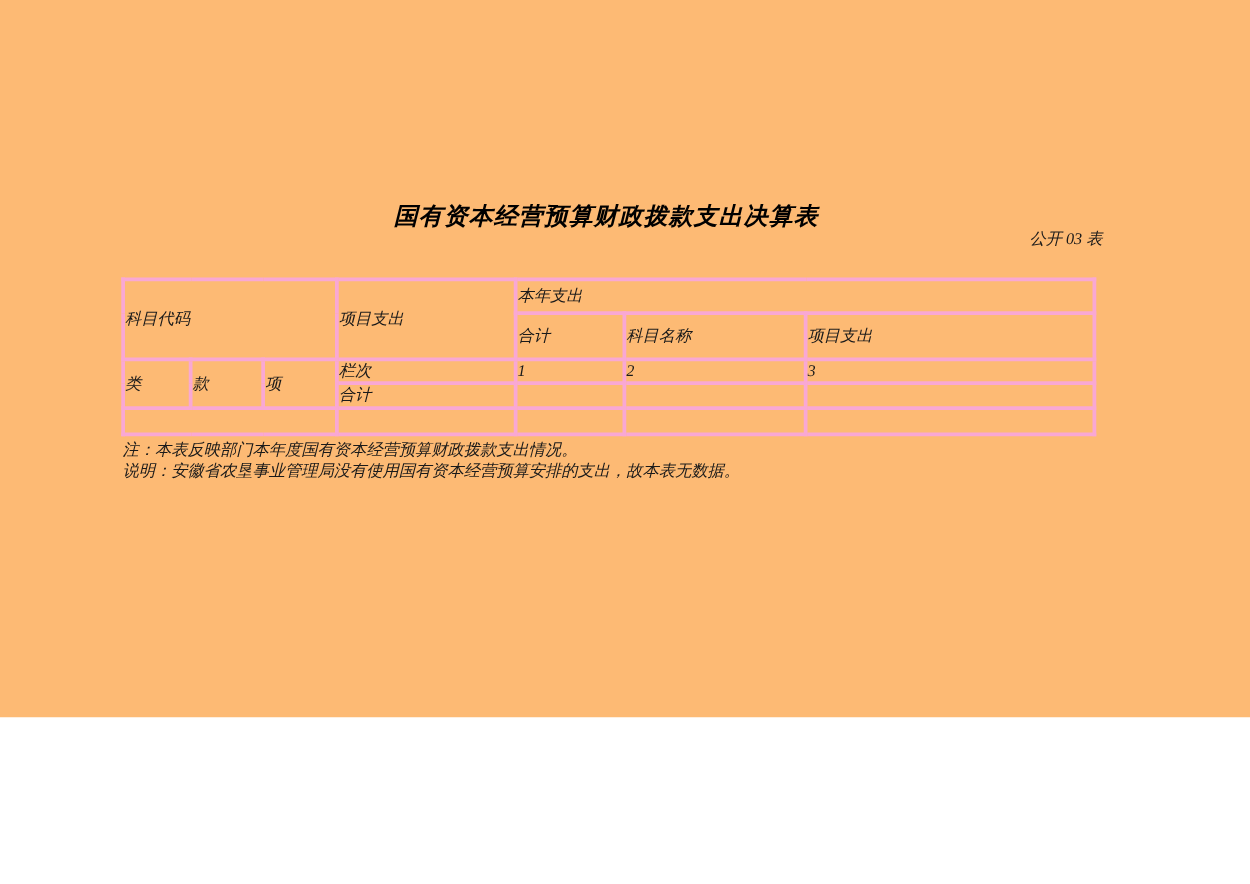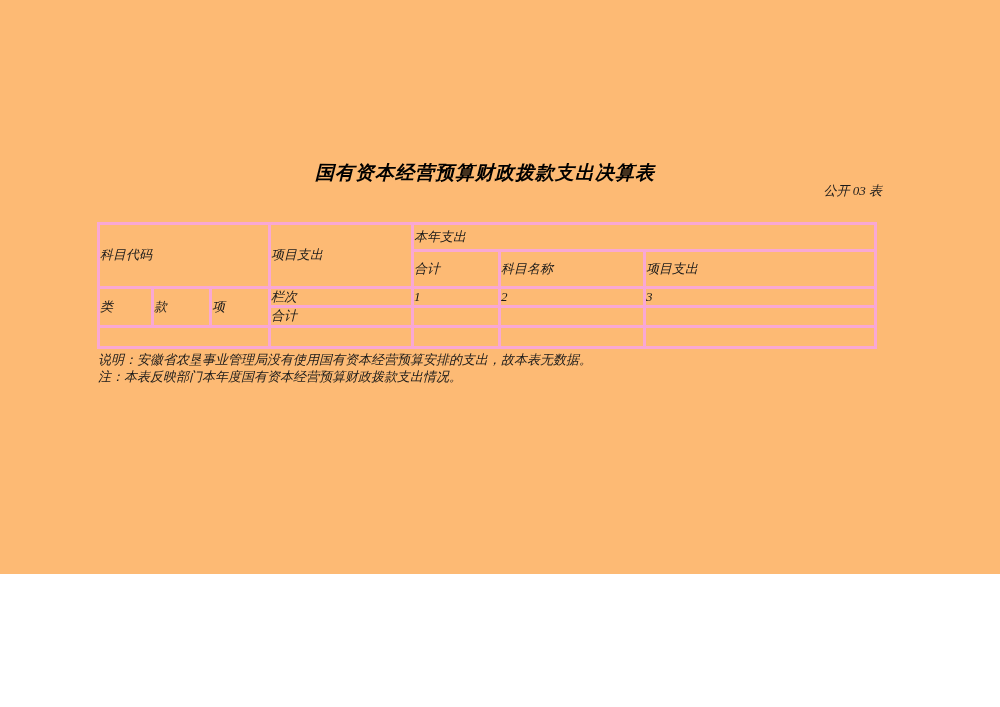--- a/index.html
+++ b/index.html
@@ -136,19 +136,19 @@
       <td colspan="3"></td>
       <td></td>
       <td></td>
       <td></td>
       <td></td>
     </tr>
   </tbody>
     </table>
 
   <div class="notes">
+    <div>注：本表反映部门本年度国有资本经营预算财政拨款支出情况。</div>
     <div>说明：安徽省农垦事业管理局没有使用国有资本经营预算安排的支出，故本表无数据。</div>
-    <div>注：本表反映部门本年度国有资本经营预算财政拨款支出情况。</div>
   </div>
 
   <div class="page-number">–13–</div>
 
 </div>
 
 </body></html>

